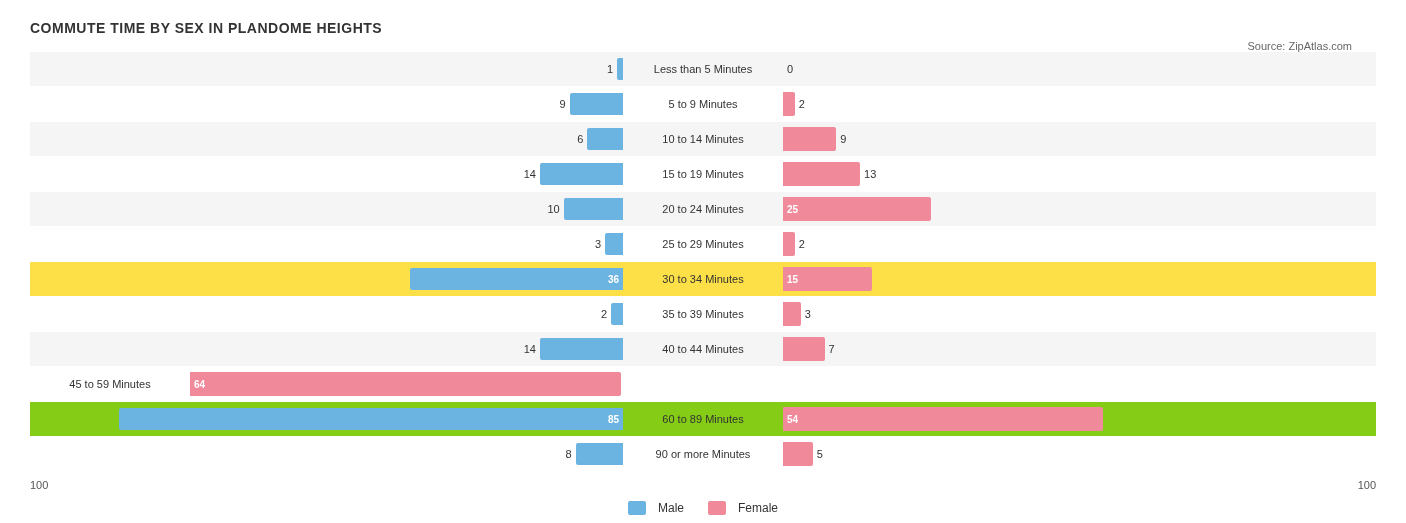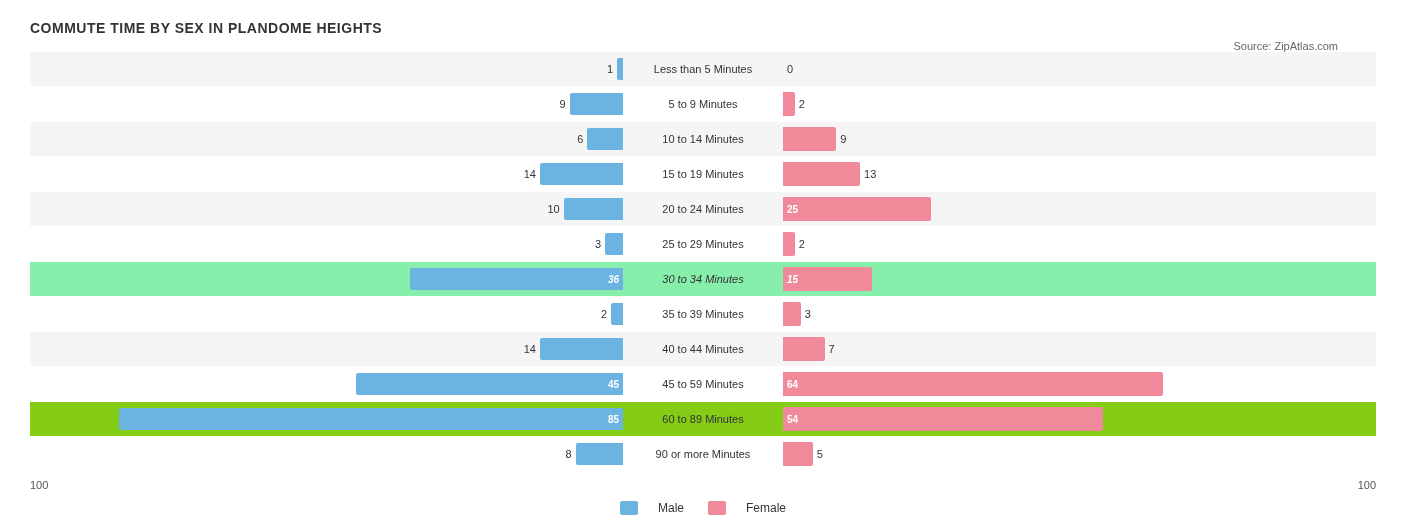--- a/index.html
+++ b/index.html
@@ -14,21 +14,21 @@
       font-size: 14px;
       font-weight: bold;
       text-transform: uppercase;
       color: #333;
       margin-bottom: 16px;
       letter-spacing: 0.5px;
     }
     .source {
       position: absolute;
       top: 20px;
-      right: 38px;
+      right: 24px;
       font-size: 11px;
       color: #666;
     }
     .chart-container {
       position: relative;
       width: 100%;
     }
     .row {
       display: flex;
       align-items: center;
@@ -117,21 +117,21 @@
     }
     .legend {
       display: flex;
       justify-content: center;
       gap: 24px;
       margin-top: 10px;
     }
     .legend-item {
       display: flex;
       align-items: center;
-      gap: 20px;
+      gap: 12px;
       font-size: 12px;
       color: #333;
     }
     .legend-box {
       width: 18px;
       height: 14px;
       border-radius: 2px;
     }
     .male-label-inside {
       font-size: 10px;
@@ -251,21 +251,21 @@
       </div>
       <div class="label-center">25 to 29 Minutes</div>
       <div class="right-section">
         <div class="female-bar" style="width:2%;">
           
         </div>
         <span class="female-value">2</span>
       </div>
     </div>
   </div>
-        <div class="row" style="background: #86efac; font-style: italic;">
+        <div class="row" style="background: #fde047;">
     <div class="bars-area">
       <div class="left-section">
 
         <div class="male-bar" style="width:36%;">
           <span class="male-label-inside">36</span>
         </div>
       </div>
       <div class="label-center">30 to 34 Minutes</div>
       <div class="right-section">
         <div class="female-bar" style="width:15%;">
@@ -304,26 +304,20 @@
       <div class="right-section">
         <div class="female-bar" style="width:7.000000000000001%;">
           
         </div>
         <span class="female-value">7</span>
       </div>
     </div>
   </div>
         <div class="row" style="background: rgb(255, 255, 255);">
     <div class="bars-area">
-      <div class="left-section">
-
-        <div class="male-bar" style="width:45%;">
-          <span class="male-label-inside">45</span>
-        </div>
-      </div>
       <div class="label-center">45 to 59 Minutes</div>
       <div class="right-section">
         <div class="female-bar" style="width:64%;">
           <span class="female-label-inside">64</span>
         </div>
 
       </div>
     </div>
   </div>
         <div class="row" style="background: #84cc16;">

